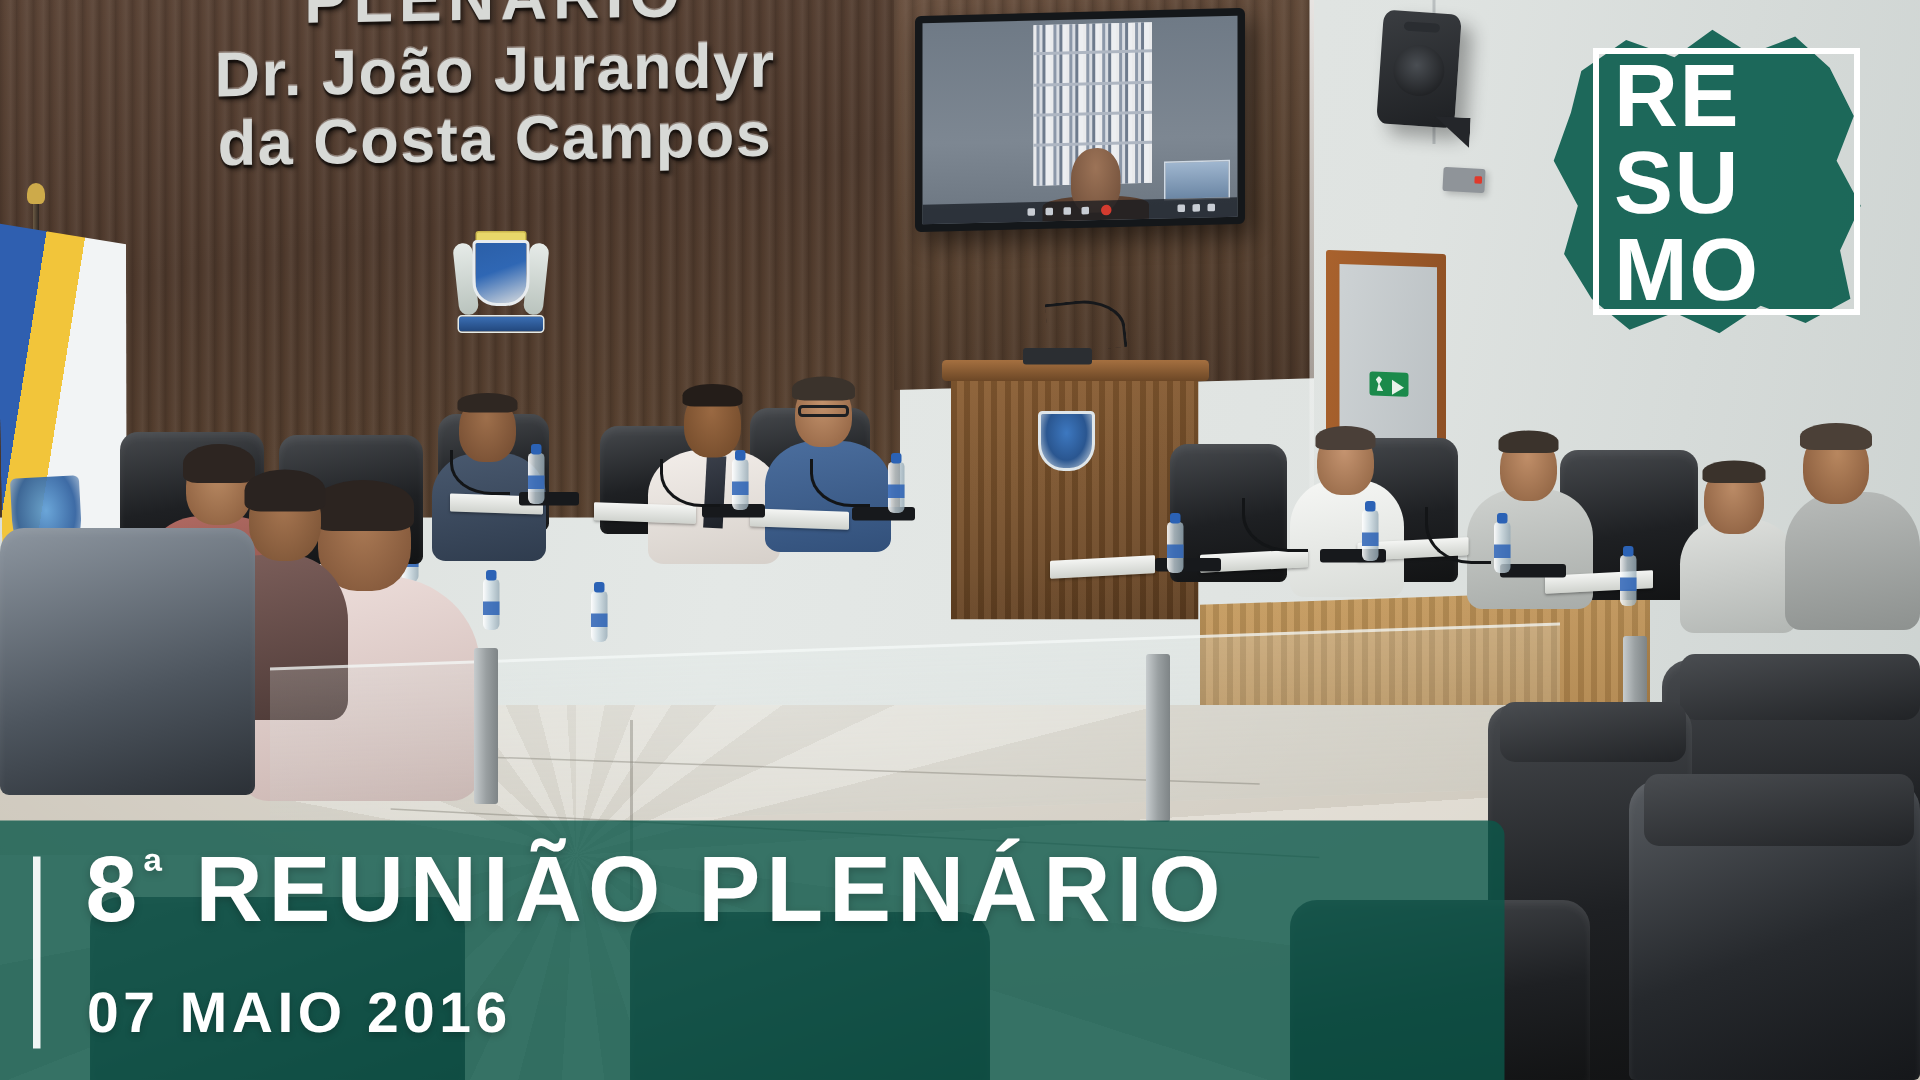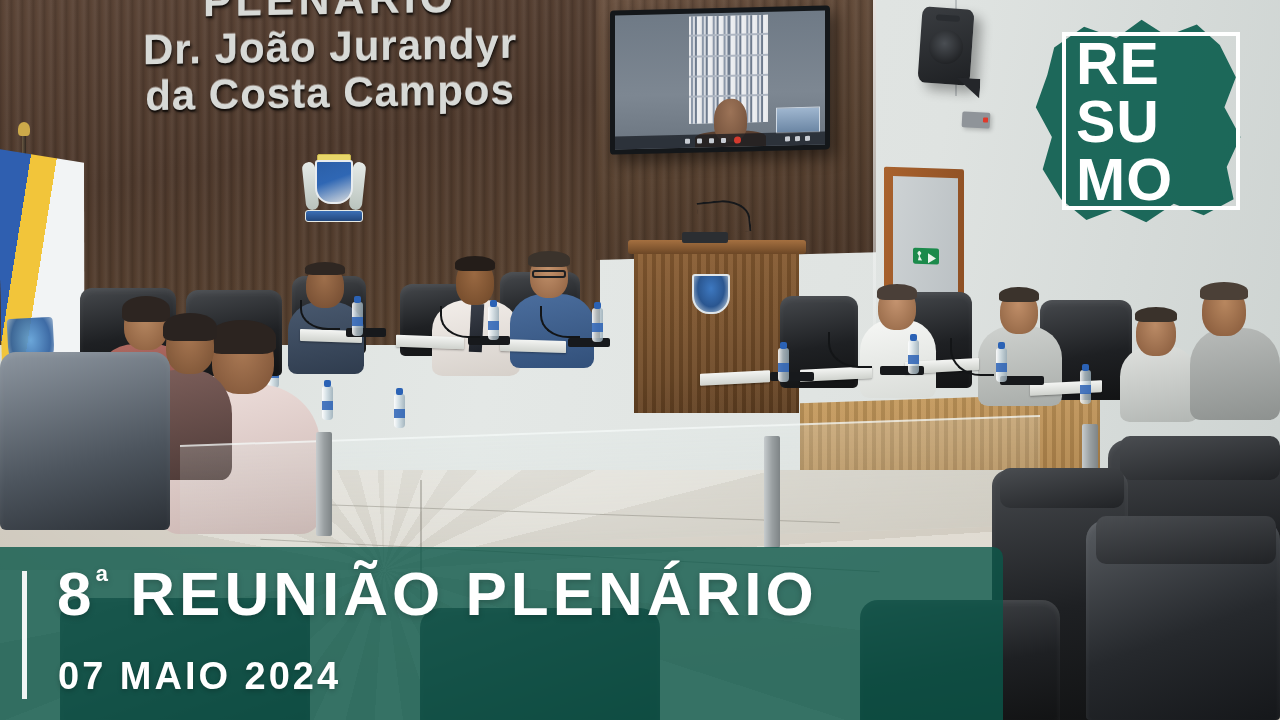--- a/index.html
+++ b/index.html
@@ -526,15 +526,15 @@
   <div class="layer resumo-frame"></div>
   <div class="layer resumo-text">
     <span>RE</span>
     <span>SU</span>
     <span>MO</span>
   </div>
 
   <div class="layer banner"></div>
   <div class="layer banner-accent"></div>
   <div class="layer banner-title"><span>8</span><span class="ord">ª</span><span> REUNIÃO PLENÁRIO</span></div>
-  <div class="layer banner-date">07 MAIO 2024</div>
+  <div class="layer banner-date">07 MAIO 2016</div>
 
 </div>
 
 </body></html>

